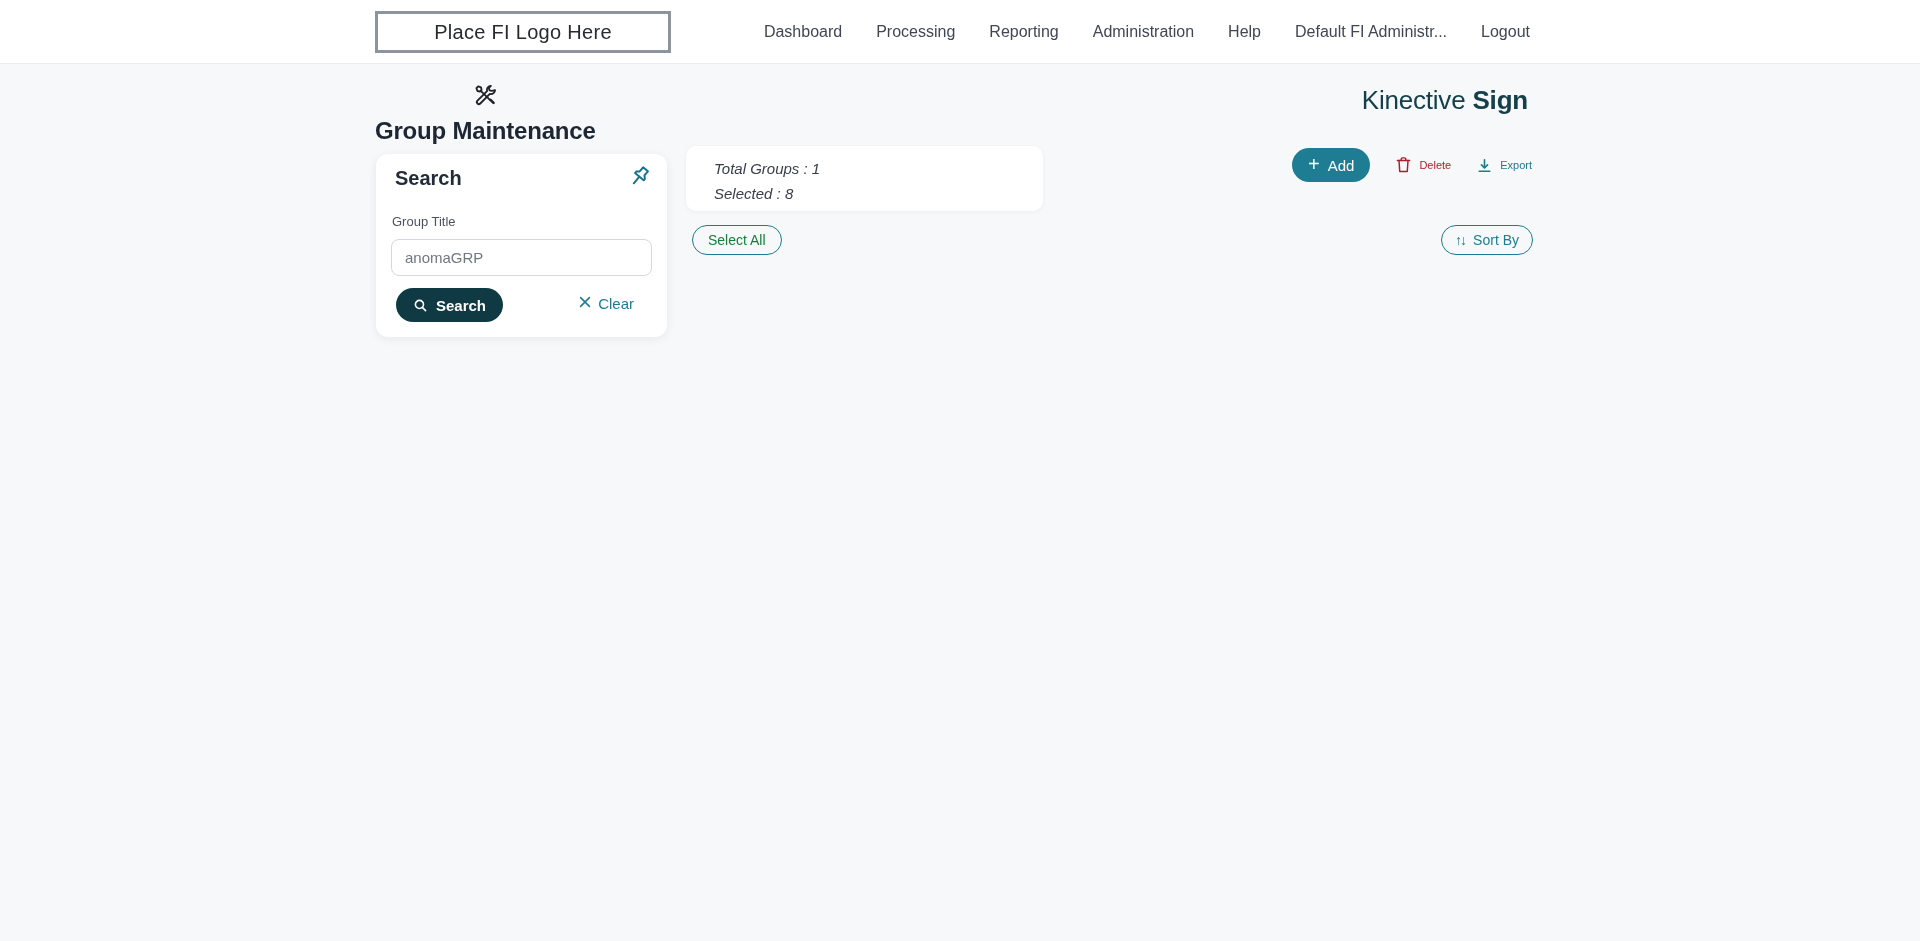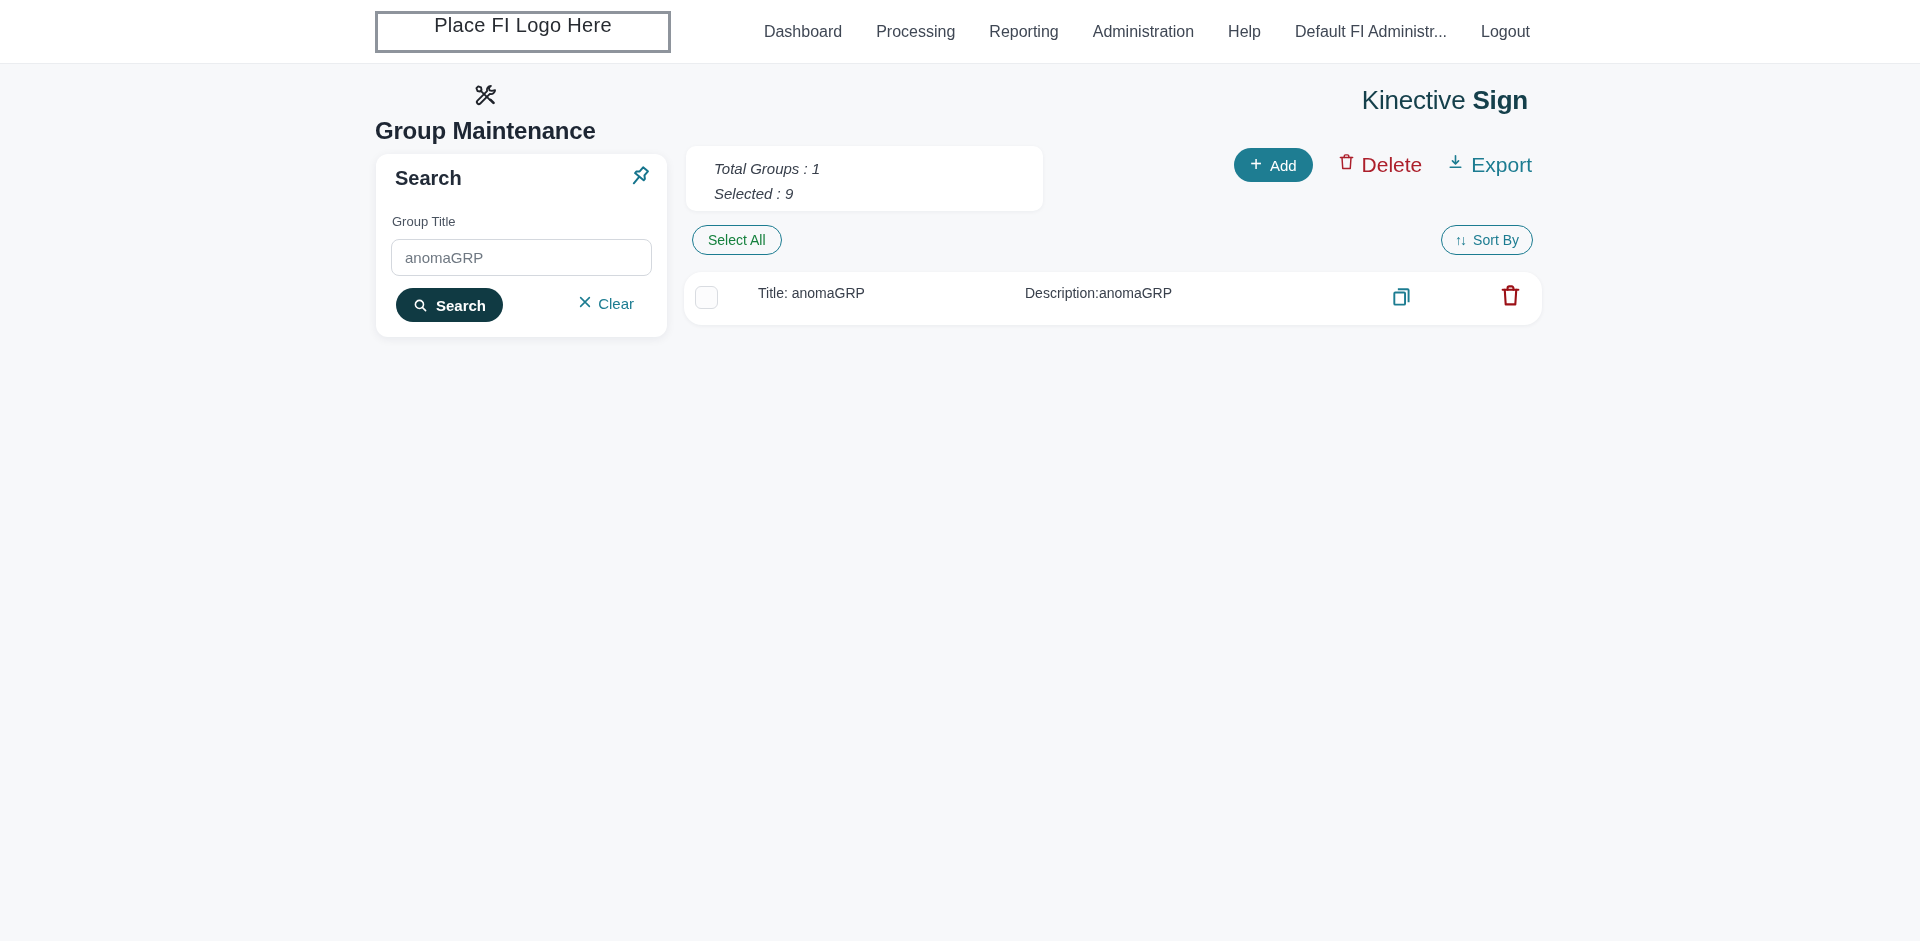--- a/index.html
+++ b/index.html
@@ -3,21 +3,21 @@
 <meta charset="utf-8">
 <style>
   * { margin:0; padding:0; box-sizing:border-box; }
   html,body { width:1920px; height:941px; }
   body { font-family:"Liberation Sans", sans-serif; background:#f7f8fa; overflow:hidden; }
   .canvas { position:relative; width:1920px; height:941px; }
 
   
   .topbar { position:absolute; left:0; top:0; width:1920px; height:64px; background:#ffffff; border-bottom:1px solid #ebedf0; }
   .logo-box { position:absolute; left:375px; top:11px; width:296px; height:42px; border:3px solid #8e949c;
-              display:flex; justify-content:center; font-size:20px; color:#272b31; letter-spacing:.3px; }
+              display:flex; align-items:center; justify-content:center; font-size:20px; color:#272b31; letter-spacing:.3px; }
   .nav { position:absolute; right:390px; top:0; height:64px; display:flex; align-items:center; gap:34px; }
   .nav a { font-size:16px; color:#3f4754; text-decoration:none; cursor:pointer; white-space:nowrap; }
 
   
   .page-header { position:absolute; left:375px; top:83px; display:flex; align-items:center; gap:9px;flex-direction:column; }
   .page-title { font-size:24px; font-weight:700; color:#1d2633; letter-spacing:-.2px; }
   .info-btn { border:none; background:none; padding:0; cursor:pointer; display:flex; align-items:center; margin-left:3px; }
   .brand { position:absolute; right:392px; top:85px; font-size:26px; color:#15404b; letter-spacing:-.2px; }
   .brand .bold { font-weight:700; }
 
@@ -36,21 +36,21 @@
 
   
   .summary-card { position:absolute; left:686px; top:146px; width:357px; height:65px; background:#ffffff; border-radius:10px;
                   box-shadow:0 1px 4px rgba(20,30,50,.05); padding:10px 0 0 28px; font-size:15px; color:#39404c; line-height:25px;font-style:italic; }
 
   
   .actions { position:absolute; right:388px; top:148px; height:34px; display:flex; align-items:center; gap:25px; }
   .add-btn { height:34px; padding:0 16px; border:none; border-radius:17px; background:#1e7d92; color:#fff; font-size:15px;
              display:flex; align-items:center; gap:8px; cursor:pointer; font-family:inherit; }
   .plus-glyph { font-size:20px; font-weight:400; line-height:1; margin-top:-2px; }
-  .text-btn { border:none; background:none; display:flex; gap:7px; font-size:21px; cursor:pointer; font-family:inherit; padding:0; }
+  .text-btn { border:none; background:none; display:flex; align-items:center; gap:7px; font-size:11px; cursor:pointer; font-family:inherit; padding:0; }
   .delete-btn { color:#ac1f2b; }
   .export-btn { color:#1c7c91; }
 
   .select-all-btn { position:absolute; left:692px; top:225px; height:30px; padding:0 15px; border:1px solid #1c7c91; border-radius:15px;
                     color:#15803d; font-size:14px; display:flex; align-items:center; background:transparent; cursor:pointer; font-family:inherit; }
   .sort-by-btn { position:absolute; right:387px; top:225px; height:30px; padding:0 13px; border:1px solid #1c7c91; border-radius:15px;
                  color:#1c7c91; font-size:14px; display:flex; align-items:center; gap:6px; background:transparent; cursor:pointer; font-family:inherit; }
   .sort-arrows { font-size:14px; letter-spacing:-2px; padding-right:2px; }
 
   
@@ -133,21 +133,21 @@
         <svg width="14" height="14" viewBox="0 0 16 16" stroke="#1c7c91" stroke-width="1.8" stroke-linecap="round">
           <path d="M3 3l10 10M13 3L3 13"></path>
         </svg>
       </span>
       <span>Clear</span>
     </button>
   </div>
 
   <div class="summary-card">
     <div>Total Groups : 1</div>
-    <div>Selected : 9</div>
+    <div>Selected : 8</div>
   </div>
 
   <div class="actions">
     <button class="add-btn">
       <span class="plus-glyph">+</span>
       <span>Add</span>
     </button>
     <button class="text-btn delete-btn">
       <span style="display:flex;">
         <svg width="17" height="18" viewBox="0 0 20 22" fill="none" stroke="#ac1f2b" stroke-width="1.8" stroke-linecap="round" stroke-linejoin="round">
@@ -171,32 +171,14 @@
   </div>
 
   <button class="select-all-btn">
     <span>Select All</span>
   </button>
   <button class="sort-by-btn">
     <span class="sort-arrows">↑↓</span>
     <span>Sort By</span>
   </button>
 
-  <div class="group-row">
-    <span class="row-checkbox" role="checkbox" aria-checked="false"></span>
-    <span class="row-title">Title: anomaGRP</span>
-    <span class="row-desc">Description:anomaGRP</span>
-    <button class="icon-btn copy-btn">
-      <svg width="23" height="23" viewBox="0 0 24 24" fill="none" stroke="#1c7c91" stroke-width="2" stroke-linejoin="round">
-        <rect x="4.5" y="7.8" width="11.2" height="12.7" rx="1"></rect>
-        <path d="M8.2 4.5h10.2a1 1 0 0 1 1 1v12.4"></path>
-      </svg>
-    </button>
-    <button class="icon-btn row-trash-btn">
-      <svg width="21" height="23" viewBox="0 0 20 22" fill="none" stroke="#9c1016" stroke-width="2" stroke-linecap="round" stroke-linejoin="round">
-        <path d="M2.5 5.5h15"></path>
-        <path d="M7.2 5.5V3.9A1.6 1.6 0 0 1 8.8 2.3h2.4a1.6 1.6 0 0 1 1.6 1.6v1.6"></path>
-        <path d="M4.5 5.5 5.4 19.5h9.2l.9-14"></path>
-      </svg>
-    </button>
-  </div>
 
 </div>
 
 </body></html>

